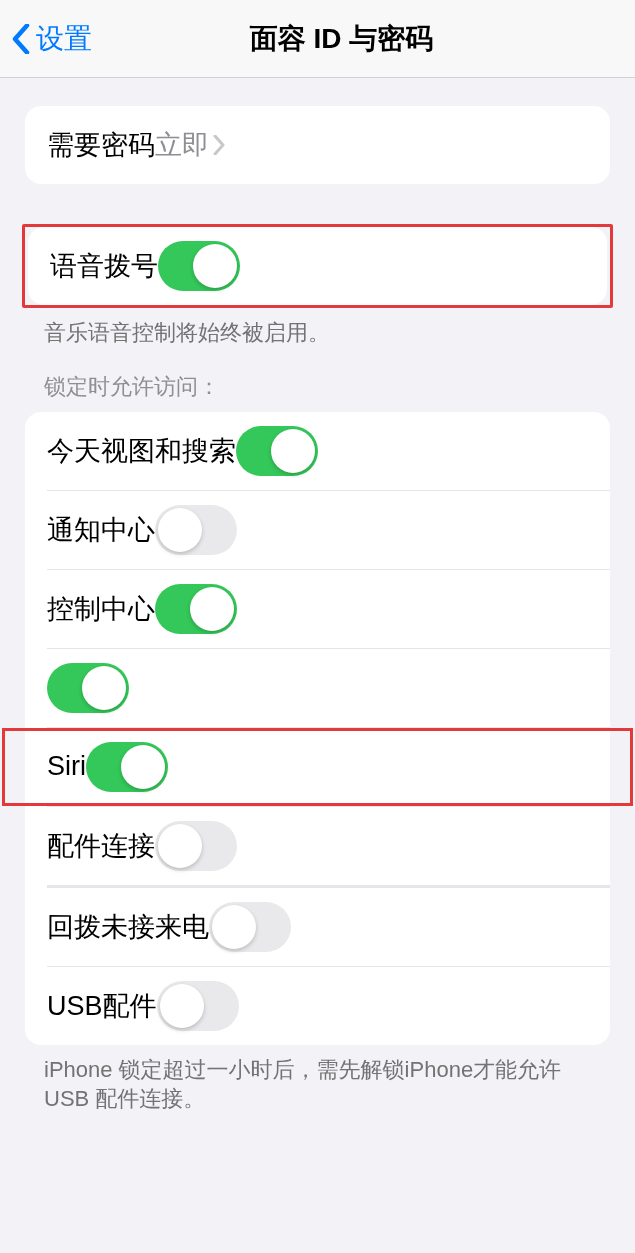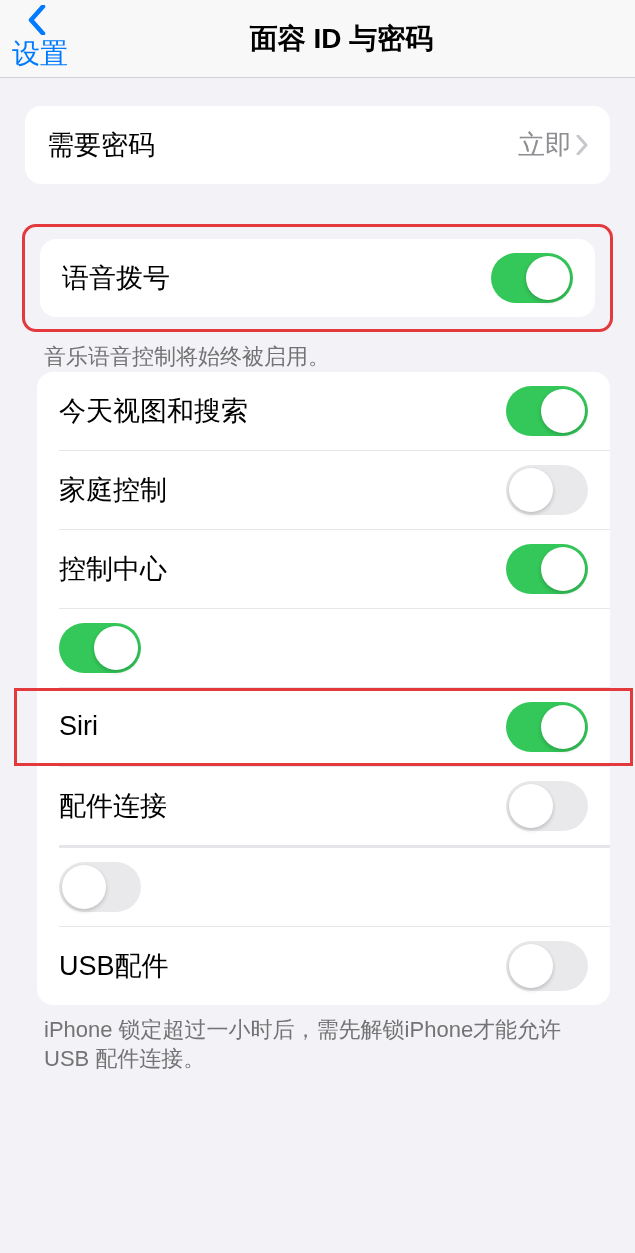--- a/index.html
+++ b/index.html
@@ -18,21 +18,20 @@
       align-items: center;
       position: relative;
     }
     .back {
       display: flex;
       align-items: center;
       padding-left: 12px;
       color: #007aff;
       font-size: 28px;
       cursor: pointer;
-      flex-direction: column;
     }
     .back-chevron {
       width: 18px;
       height: 30px;
       margin-right: 6px;
     }
     .title {
       position: absolute;
       left: 0; right: 0;
       text-align: center;
@@ -45,21 +44,21 @@
     .content { padding-top: 28px; }
     .group {
       background: #fff;
       margin: 0 25px;
       border-radius: 16px;
       overflow: hidden;
     }
     .row {
       display: flex;
       align-items: center;
-      justify-content: space-between;
+      justify-content: flex-start;
       padding: 0 22px;
       height: 78px;
     }
     .label { font-size: 27px; color: #000; }
     .value-wrap { display: flex; align-items: center; gap: 4px; }
     .value { font-size: 27px; color: #8e8e93; }
     .chevron-right { width: 12px; height: 20px; color: #c7c7cc; }
     .group-footer {
       font-size: 22px;
       color: #737373;
@@ -88,22 +87,22 @@
       background: #fff;
       border-radius: 50%;
       top: 3px;
       box-shadow: 0 2px 4px rgba(0,0,0,0.2);
     }
     .toggle.on .knob { right: 3px; }
     .toggle.off .knob { left: 3px; }
     .highlight-box {
       border: 3px solid #e4393c;
       margin: 0 22px;
-      padding: 12px;
-      border-radius: 14px;
+      padding: 0;
+      border-radius: 2px;
     }
     .highlight-box .group { margin: 0 3px; border-radius: 16px; }
     .spacer-small { height: 40px; }
     .row-highlight-overlay {
       position: absolute;
       left: 2px; right: 2px;
       border: 3px solid #e4393c;
       pointer-events: none;
       height: 78px;
     }
@@ -111,21 +110,21 @@
       padding-left: 22px;
       padding-right: 22px;
       border-top: none;
       margin-left: 0;
     }
     .list-group .divider {
       height: 1px;
       background: #e5e5ea;
       margin-left: 22px;
     }
-    .group-wrap { position: relative; margin-left: 12px; }
+    .group-wrap { position: relative; }
   </style>
 </head>
 <body>
 
 <div class="header">
   <div class="back">
     <svg class="back-chevron" viewBox="0 0 12 20" fill="none" stroke="#007aff" stroke-width="3" stroke-linecap="round" stroke-linejoin="round">
         <polyline points="10,1 2,10 10,19"></polyline>
       </svg>
     <span>设置</span>
@@ -154,32 +153,33 @@
       <div class="row">
         <span class="label">语音拨号</span>
         <div class="toggle on">
             <div class="knob"></div>
           </div>
       </div>
     </div>
   </div>
   <div class="group-footer">音乐语音控制将始终被启用。</div>
 
+  <div class="group-header">锁定时允许访问：</div>
 
   <div class="group-wrap">
     <div class="group list-group" id="lock-list">
         <div class="row">
           <span class="label">今天视图和搜索</span>
           <div class="toggle on">
             <div class="knob"></div>
           </div>
         </div>
         <div class="divider"></div>
         <div class="row">
-          <span class="label">家庭控制</span>
+          <span class="label">通知中心</span>
           <div class="toggle off">
             <div class="knob"></div>
           </div>
         </div>
         <div class="divider"></div>
         <div class="row">
           <span class="label">控制中心</span>
           <div class="toggle on">
             <div class="knob"></div>
           </div>
@@ -201,20 +201,21 @@
         <div class="row">
           <span class="label">配件连接</span>
           <div class="toggle off">
             <div class="knob"></div>
           </div>
         </div>
         <div class="divider"></div>
         <div class="divider"></div>
         <div class="divider"></div>
         <div class="row">
+          <span class="label">回拨未接来电</span>
           <div class="toggle off">
             <div class="knob"></div>
           </div>
         </div>
         <div class="divider"></div>
         <div class="row">
           <span class="label">USB配件</span>
           <div class="toggle off">
             <div class="knob"></div>
           </div>

